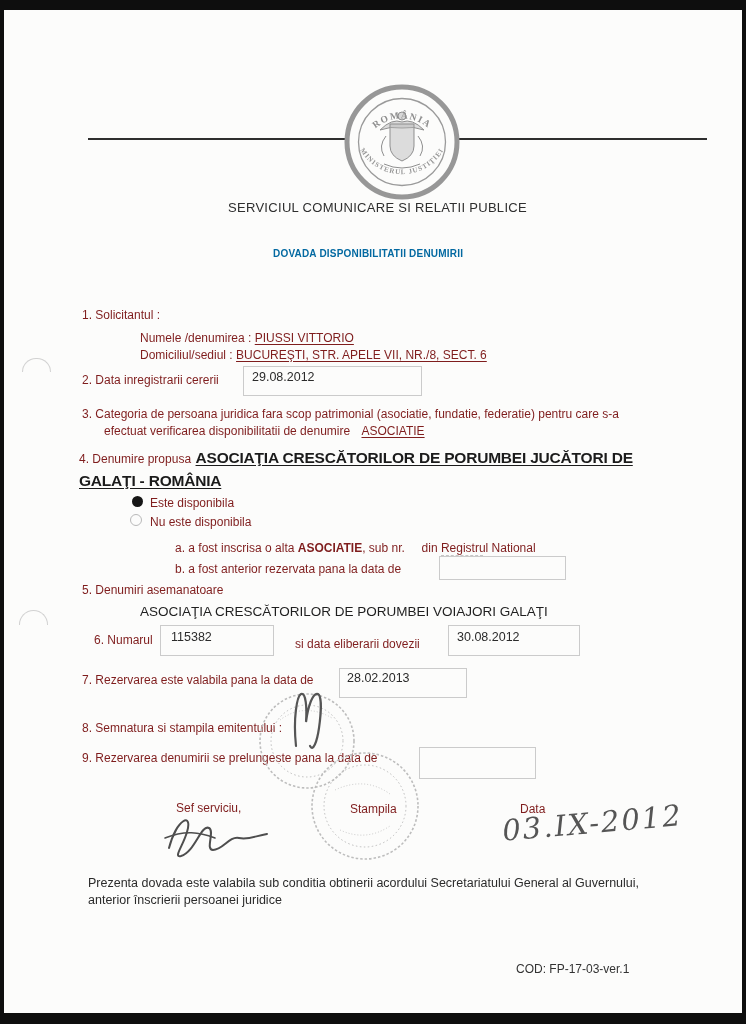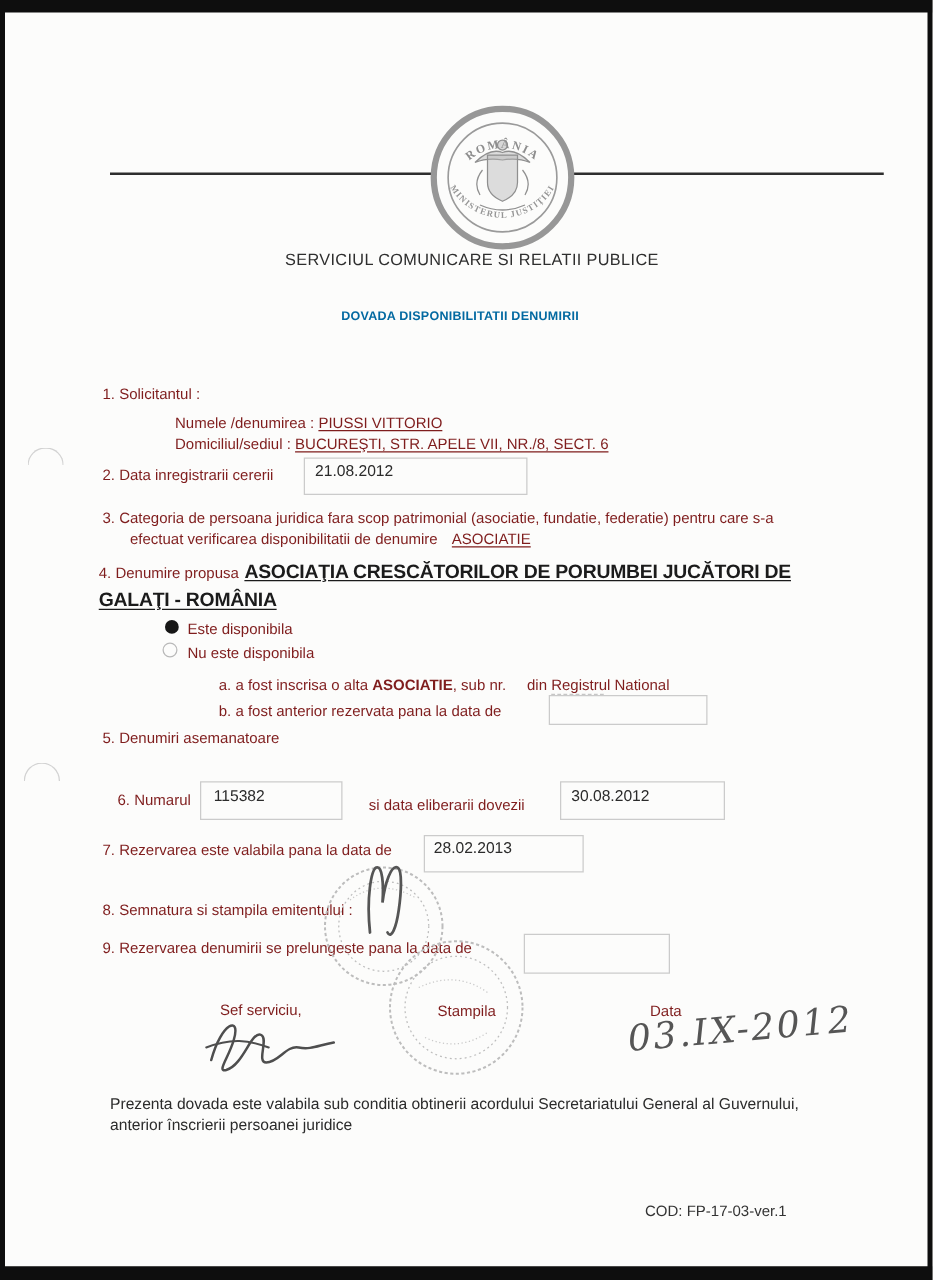--- a/index.html
+++ b/index.html
@@ -91,21 +91,21 @@
     <span>Numele /denumirea :</span>
     <span class="u">PIUSSI VITTORIO</span>
   </div>
   <div class="abs t" style="left:140px;top:347px;">
     <span>Domiciliul/sediul :</span>
     <span class="u">BUCUREŞTI, STR. APELE VII, NR./8, SECT. 6</span>
   </div>
 
   <div class="abs t" style="left:82px;top:372px;">2. Data inregistrarii cererii</div>
   <div class="fbox" style="left:243px;top:366px;width:177px;height:28px;"></div>
-  <div class="fval" style="left:252px;top:370px;">21.08.2012</div>
+  <div class="fval" style="left:252px;top:370px;">29.08.2012</div>
 
   <div class="abs t" style="left:82px;top:406px;">3. Categoria de persoana juridica fara scop patrimonial (asociatie, fundatie, federatie) pentru care s-a</div>
   <div class="abs t" style="left:82px;top:423px;margin-left:22px;">
     <span>efectuat verificarea disponibilitatii de denumire</span>
     <span class="u" style="margin-left:8px;">ASOCIATIE</span>
   </div>
 
   <div class="abs wrap" style="left:79px;top:446px;width:575px;line-height:23px;">
     <span class="t">4. Denumire propusa</span>
     <span class="big u">ASOCIAŢIA CRESCĂTORILOR DE PORUMBEI JUCĂTORI DE</span><br>
@@ -122,20 +122,21 @@
     <span class="b">ASOCIATIE</span><span>, sub nr.</span>
     <span style="display:inline-block;width:10px;"></span>
     <span>din Registrul National</span>
   </div>
   <div class="dashline" style="left:441px;top:555px;width:42px;"></div>
 
   <div class="abs t" style="left:175px;top:561px;">b. a fost anterior rezervata pana la data de</div>
   <div class="fbox" style="left:439px;top:556px;width:125px;height:22px;"></div>
 
   <div class="abs t" style="left:82px;top:582px;">5. Denumiri asemanatoare</div>
+  <div class="abs" style="left:140px;top:604px;font-size:13.5px;color:#1f1f1f;">ASOCIAŢIA CRESCĂTORILOR DE PORUMBEI VOIAJORI GALAŢI</div>
 
   <div class="abs t" style="left:94px;top:632px;">6. Numarul</div>
   <div class="fbox" style="left:160px;top:625px;width:112px;height:29px;"></div>
   <div class="fval" style="left:171px;top:630px;">115382</div>
   <div class="abs t" style="left:295px;top:636px;">si data eliberarii dovezii</div>
   <div class="fbox" style="left:448px;top:625px;width:130px;height:29px;"></div>
   <div class="fval" style="left:457px;top:630px;">30.08.2012</div>
 
   <div class="abs t" style="left:82px;top:672px;">7. Rezervarea este valabila pana la data de</div>
   <div class="fbox" style="left:339px;top:668px;width:126px;height:28px;"></div>

